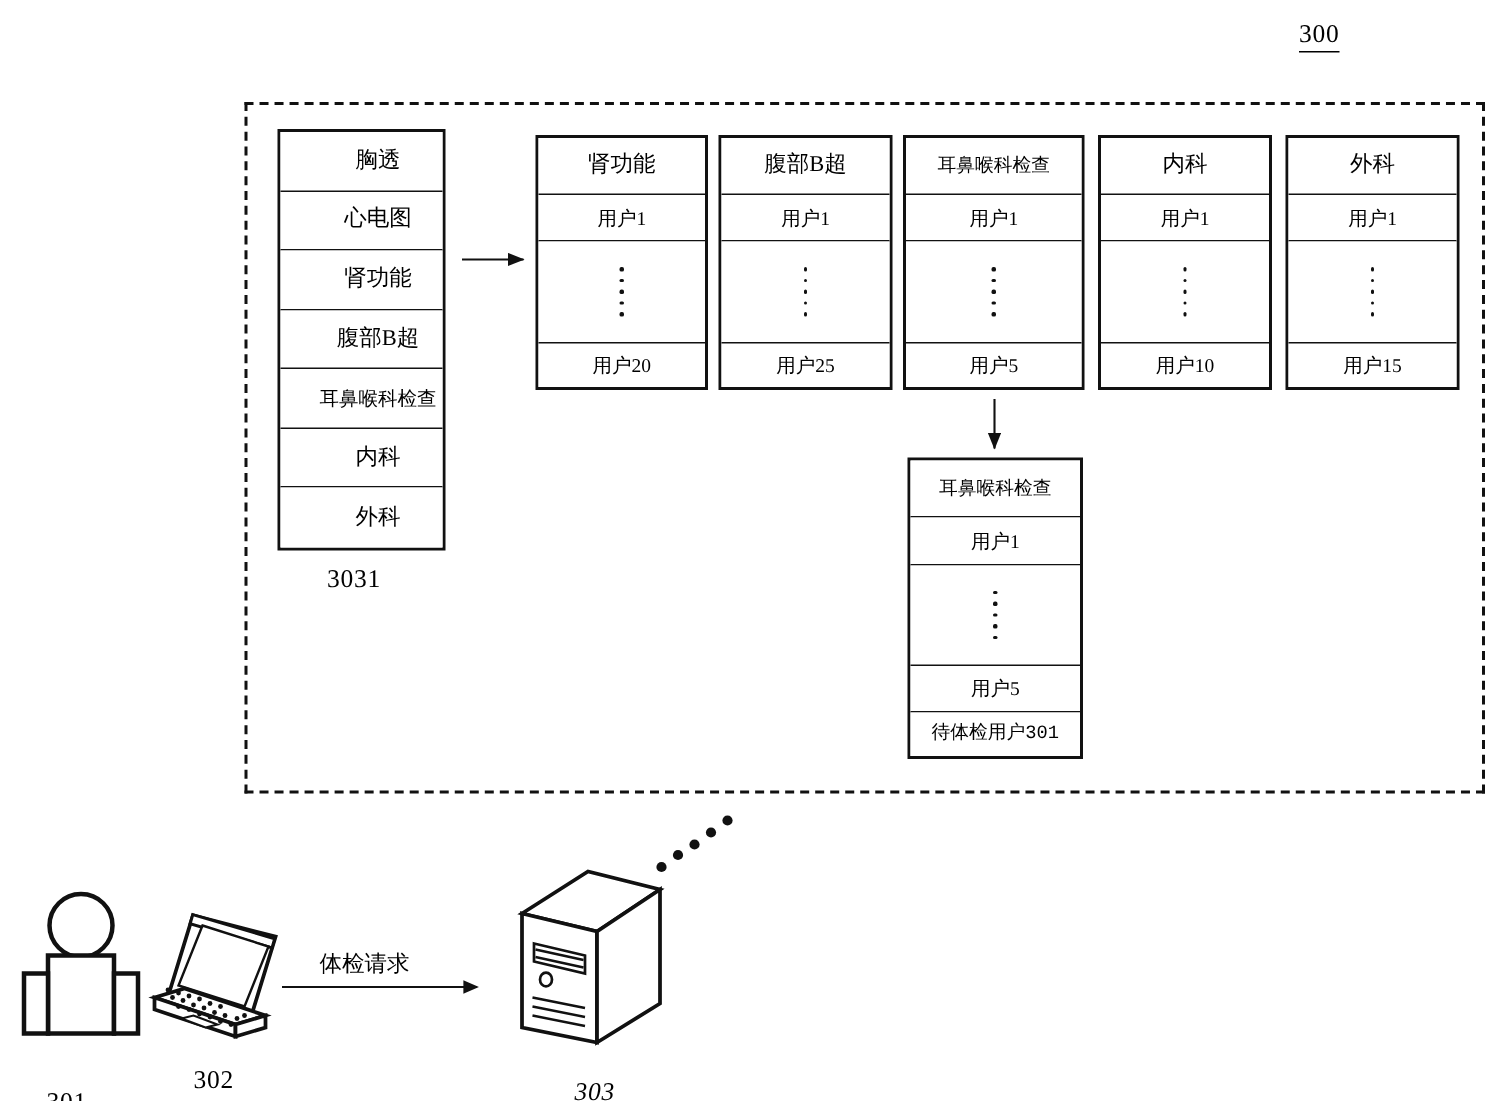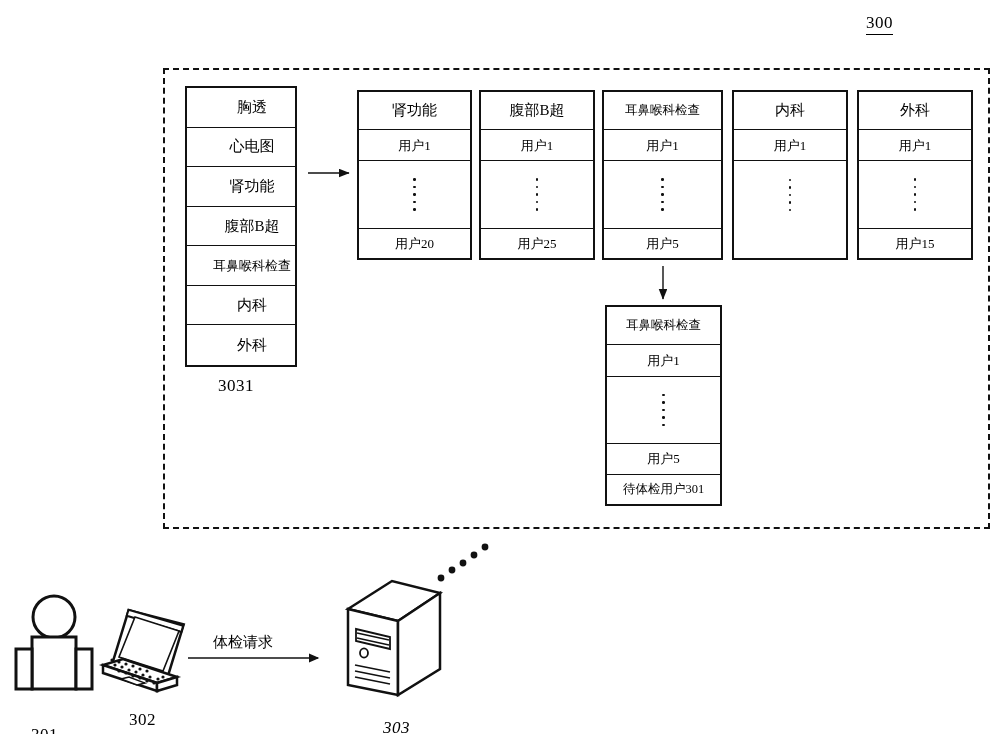--- a/index.html
+++ b/index.html
@@ -115,21 +115,21 @@
   #cat-3 { left: 602px; width: 121px; }
   #cat-4 { left: 732px; width: 116px; }
   #cat-5 { left: 857px; width: 116px; }
 
   
   #detail-table { left: 605px; top: 297px; width: 117px; height: 201px; }
   #detail-table .cell.head { height: 38px; }
   #detail-table .cell.first-user { height: 33px; }
   #detail-table .cell.vdots { height: 67px; }
   #detail-table .cell.last-user { height: 32px; }
-  #detail-table .cell.pending { height: 29px; border-bottom: none; font-size: 12.5px; }
+  #detail-table .cell.pending { height: 29px; border-bottom: none; font-size: 12.5px; font-family: Liberation Mono, monospace; }
 
   
   .ref-label {
     position: absolute;
     font-family: "Liberation Serif", "DejaVu Serif", serif;
     font-size: 17px;
     letter-spacing: 0.5px;
   }
 
   
@@ -228,20 +228,21 @@
     <div class="cell first-user small">用户1</div>
     <div class="cell vdots">
       <span class="dots">
           <i></i>
           <i></i>
           <i></i>
           <i></i>
           <i></i>
         </span>
     </div>
+    <div class="cell last-user small">用户10</div>
   </div>
 
   <div class="tbl cat-table" id="cat-5">
     <div class="cell head">外科</div>
     <div class="cell first-user small">用户1</div>
     <div class="cell vdots">
       <span class="dots">
           <i></i>
           <i></i>
           <i></i>

